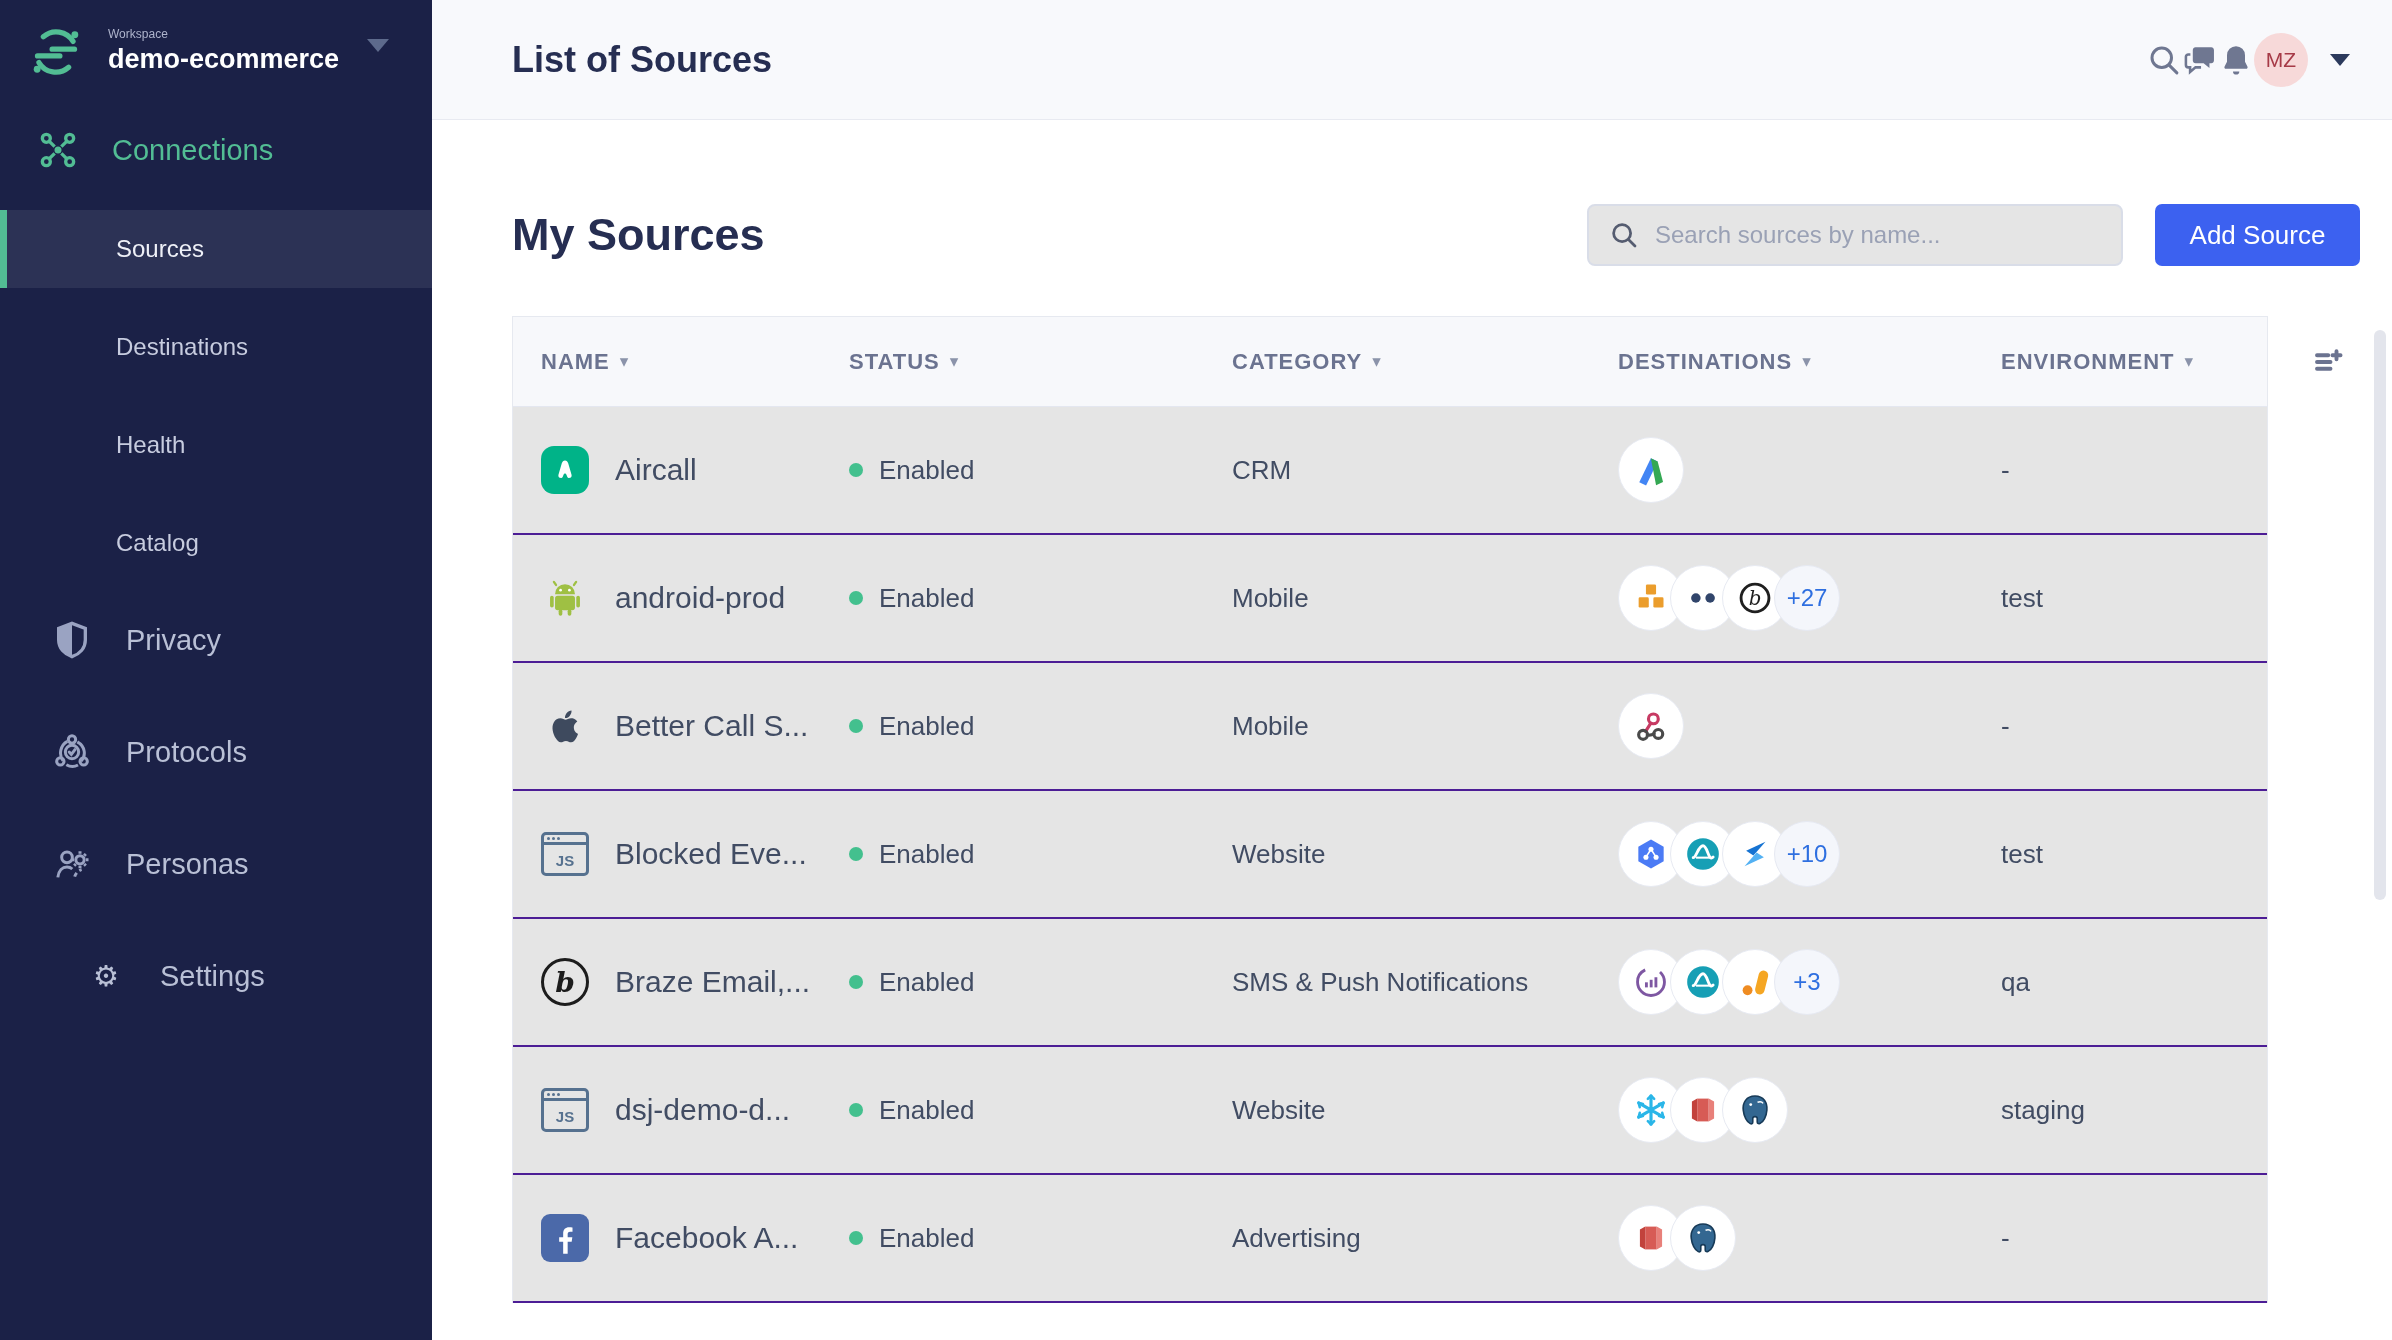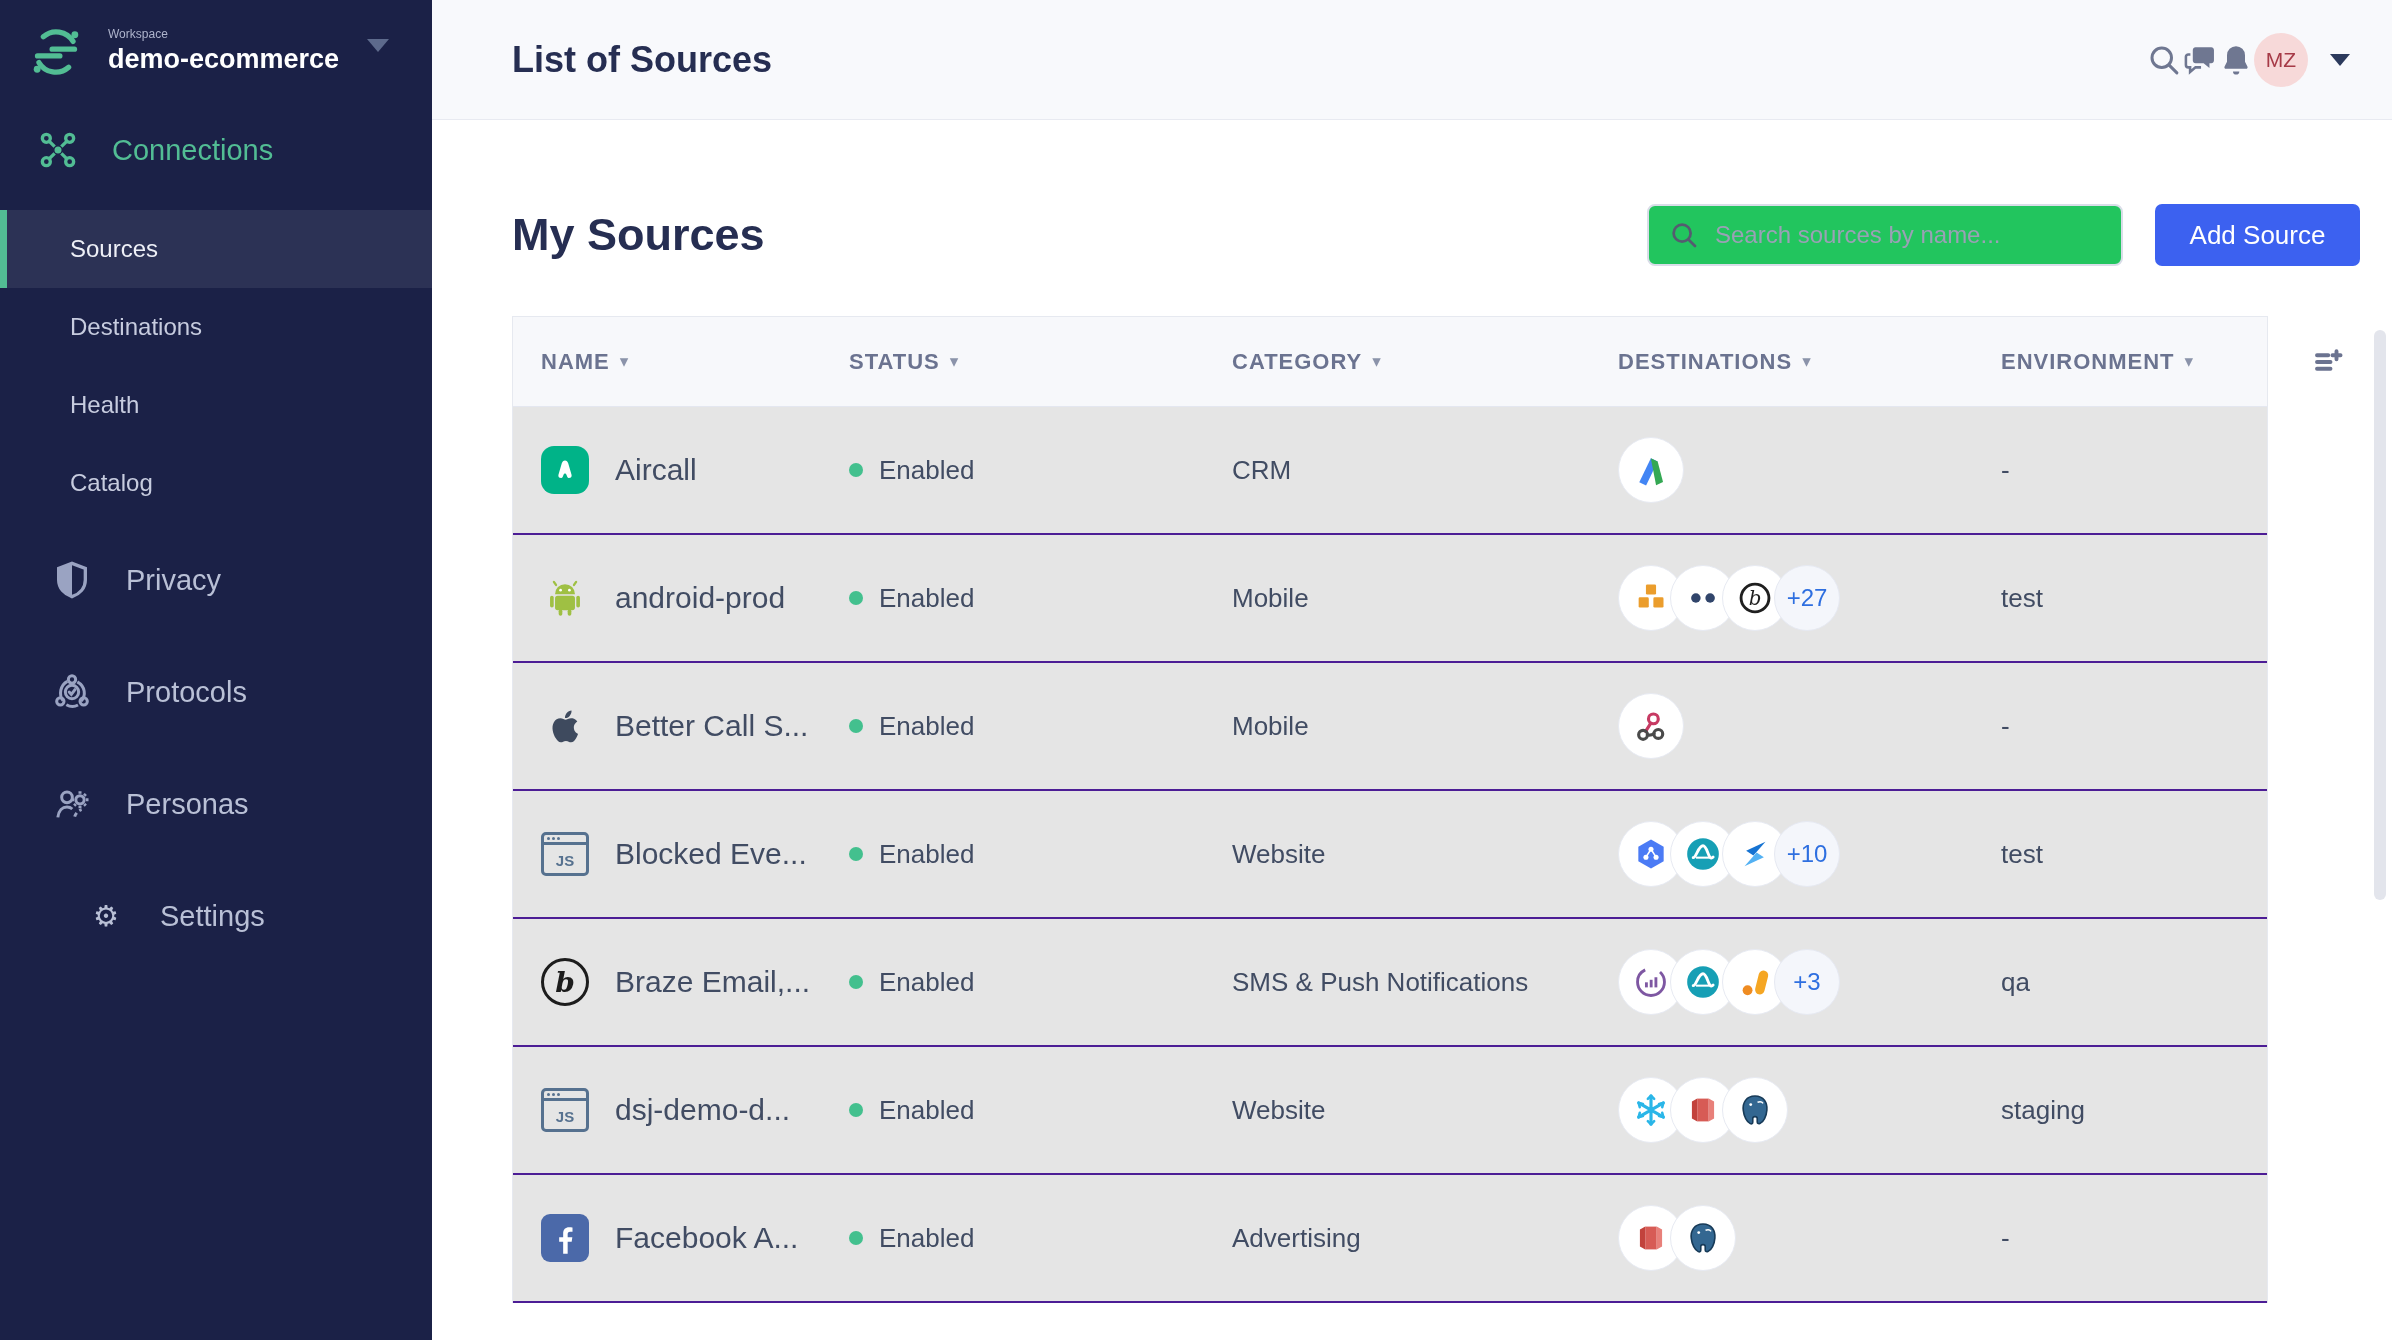--- a/index.html
+++ b/index.html
@@ -18,21 +18,21 @@
   .ws-text{ margin-left:26px; }
   .ws-label{ font-size:12px; color:#aeb4cc; line-height:1.25; }
   .ws-name{ font-size:27px; color:#fff; font-weight:700; line-height:1.3; }
   .ws-caret{ margin-left:28px; margin-top:-14px; width:0; height:0; border-left:11px solid transparent; border-right:11px solid transparent; border-top:13px solid #5d6a8c; }
 
   .nav-connections{ display:flex; align-items:center; height:72px; padding-left:38px; margin-top:16px; cursor:pointer; }
   .nav-connections .nav-ic{ width:40px; height:40px; }
   .nav-connections span{ margin-left:34px; font-size:29px; font-weight:400; color:var(--brand-green); }
 
   .subnav{ margin-top:24px; }
-  .subnav-item{ height:78px; display:flex; align-items:center; padding-left:70px; font-size:24px; color:#c7ccdf; cursor:pointer; position:relative; }
+  .subnav-item{ height:78px; display:flex; align-items:center; padding-left:116px; font-size:24px; color:#c7ccdf; cursor:pointer; position:relative;margin-top:20px; }
   .subnav-item.active{ background:rgba(255,255,255,.08); color:#eef0f7; font-weight:500; }
   .subnav-item.active::before{ content:""; position:absolute; left:0; top:0; bottom:0; width:7px; background:var(--brand-green); }
 
   .mainlinks{ margin-top:2px; }
   .mainlink{ height:112px; display:flex; align-items:center; padding-left:52px; cursor:pointer; }
   .mainlink .nav-ic{ width:40px; height:40px; }
   .mainlink span{ margin-left:34px; font-size:29px; font-weight:500; color:#b9c0d6; }
   .gear-glyph{ font-size:40px; color:#9aa3c2; width:40px; text-align:center; line-height:40px; }
 
   
@@ -42,21 +42,21 @@
   .topbar-right{ margin-left:auto; display:flex; align-items:center; color:#6f7791; }
   .top-ic{ width:36px; height:36px; cursor:pointer; }
   .avatar-wrap{ display:flex; align-items:center; gap:22px; cursor:pointer; }
   .avatar{ width:54px; height:54px; border-radius:50%; background:var(--avatar-bg); color:var(--avatar-text); display:flex; align-items:center; justify-content:center; font-size:21px; font-weight:500; }
   .avatar-caret{ width:0; height:0; border-left:10px solid transparent; border-right:10px solid transparent; border-top:12px solid #2c3a5c; }
 
   .content{ padding:84px 32px 0 80px; }
   .page-head{ display:flex; align-items:center; justify-content:space-between; }
   .page-title{ font-size:45px; font-weight:700; color:var(--ink); }
   .head-controls{ display:flex; align-items:center; gap:32px; }
-  .searchbox{ width:476px; height:62px; border:2px solid #d9dde8; border-radius:8px; background:#22c55e; display:flex; align-items:center; padding:0 20px; }
+  .searchbox{ width:536px; height:62px; border:2px solid #d9dde8; border-radius:8px; background:#e5e5e5; display:flex; align-items:center; padding:0 20px; }
   .searchbox .s-ic{ width:30px; height:30px; color:#555c70; flex:0 0 auto; }
   .searchbox input{ border:none; outline:none; margin-left:16px; font-size:24px; color:#414c63; width:100%; font-family:inherit; background:transparent; }
   .searchbox input::placeholder{ color:#9aa1b5; }
   .add-btn{ width:205px; height:62px; background:var(--primary-blue); color:#fff; border:none; border-radius:7px; font-size:26px; font-weight:500; font-family:inherit; cursor:pointer; }
 
   
   .tablebox{ margin-top:50px; width:1756px; border:1px solid #e6e9f0; border-bottom:none; }
   .thead{ height:90px; background:#f7f8fb; border-bottom:1px solid #e4e7f0; display:grid; grid-template-columns:308px 383px 386px 383px 310px 1fr; align-items:center; padding-left:28px; }
   .th{ display:flex; align-items:center; gap:10px; font-size:22px; font-weight:700; letter-spacing:1px; color:var(--muted); cursor:pointer; }
   .th .caret{ font-size:17px; color:#8b93aa; }

